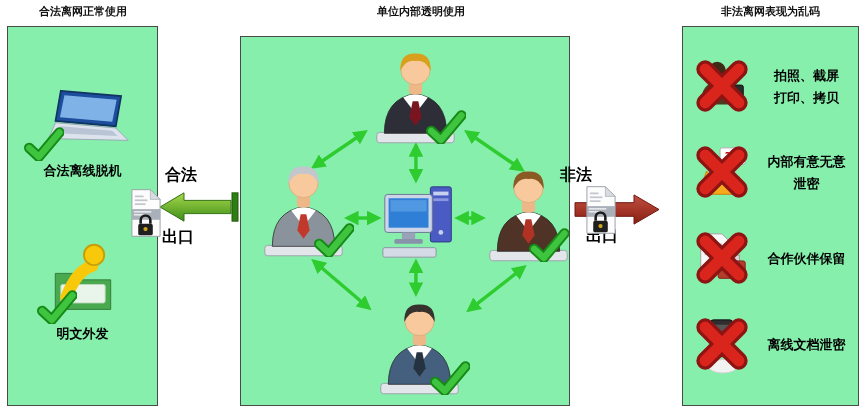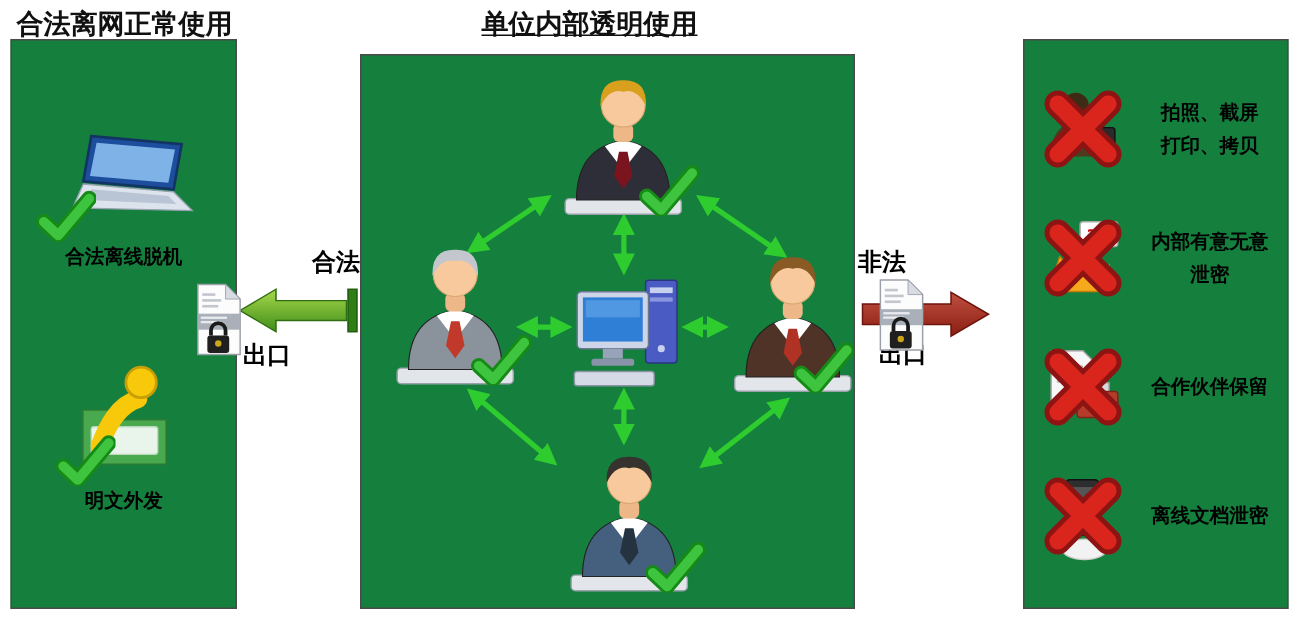--- a/index.html
+++ b/index.html
@@ -1,22 +1,22 @@
 <!DOCTYPE html>
 <html><head>
 <meta charset="utf-8">
 <style>
   * { margin:0; padding:0; box-sizing:border-box; }
   html,body { background:#fff; }
   body { font-family:"DejaVu Sans","Liberation Sans",sans-serif; }
   .canvas { position:relative; width:866px; height:413px; background:#fff; overflow:hidden; }
 
-  .panel-title { position:absolute; font-size:18px; font-weight:bold; color:#111; text-align:center; white-space:nowrap; }
-
-  .box { position:absolute; border:1px solid #4a4a4a; background:#15803d; }
+  .panel-title { position:absolute; font-size:11px; font-weight:bold; color:#111; text-align:center; white-space:nowrap; }
+
+  .box { position:absolute; border:1px solid #4a4a4a; background:#86efac; }
   .left-box  { left:7px;  top:26px; width:151px; height:380px;
                display:flex; flex-direction:column; justify-content:space-evenly; align-items:center; padding:0 0; }
   .mid-box   { left:240px; top:36px; width:330px; height:370px; }
   .right-box { left:682px; top:26px; width:177px; height:380px;
                display:flex; flex-direction:column; justify-content:space-evenly; padding:4px 2px; }
 
   
   .lp-item { display:flex; flex-direction:column; align-items:center; }
   .lp-icon { position:relative; }
   .lp-label { font-size:13px; font-weight:bold; color:#000; margin-top:7px; text-align:center; }
@@ -98,21 +98,22 @@
           <stop offset="1" stop-color="#3e8e1a"></stop>
       </linearGradient>
       <linearGradient id="ra1" x1="0" y1="0" x2="0" y2="1">
         <stop offset="0" stop-color="#c05040"></stop>
           <stop offset="1" stop-color="#8a1d12"></stop>
       </linearGradient>
     </defs>
   </svg>
 
   <div class="panel-title" style="left:8px;top:4px;width:150px;">合法离网正常使用</div>
-  <div class="panel-title" style="left:228px;top:4px;width:330px;text-decoration:underline;">单位内部透明使用</div>
+  <div class="panel-title" style="left:256px;top:4px;width:330px;">单位内部透明使用</div>
+  <div class="panel-title" style="left:682px;top:4px;width:177px;">非法离网表现为乱码</div>
 
   <div class="box left-box">
 
     <div class="lp-item">
       <div class="lp-icon">
         <svg width="100" height="62" viewBox="0 0 110 70">
           <path d="M30,2 L98,8 L92,42 L24,36 Z" fill="#1d4e9e" stroke="#123463" stroke-width="2"></path>
           <path d="M34,7 L93,12 L88,37 L29,32 Z" fill="#7fb3e8"></path>
           <path d="M24,38 L92,44 L106,58 L16,56 Z" fill="#dce3ec" stroke="#98a2b2"></path>
           <path d="M30,42 L88,47 L94,53 L26,50 Z" fill="#b9c4d4"></path>
@@ -266,32 +267,32 @@
         </svg>
         <svg class="cross" viewBox="0 0 60 60">
             <use href="#cross-sym"></use>
           </svg>
       </div>
       <div class="rp-label">离线文档泄密</div>
     </div>
 
   </div>
 
-  <div class="flow-label" style="left:165px;top:165px;margin-left:43px;">合法</div>
+  <div class="flow-label" style="left:165px;top:165px;">合法</div>
   <svg class="flow-arrow" style="left:158px;top:190px;" width="82" height="34" viewBox="0 0 82 36" preserveAspectRatio="none">
     <path d="M2,18 L26,3 L26,11 L73,11 L73,25 L26,25 L26,33 Z" fill="url(#ga1)" stroke="#2e6e12"></path>
     <rect x="74" y="3" width="6" height="30" fill="#2f7d15" stroke="#205a0c"></rect>
   </svg>
   <div class="flow-label" style="left:162px;top:227px;">出口</div>
   <svg class="doclock" style="left:129px;top:188px;" viewBox="0 0 35 50">
       <use href="#doclock-sym"></use>
     </svg>
 
   <svg class="flow-arrow" style="left:573px;top:191px;" width="88" height="37" viewBox="0 0 88 38" preserveAspectRatio="none">
     <path d="M86,19 L61,4 L61,12 L2,12 L2,26 L61,26 L61,34 Z" fill="url(#ra1)" stroke="#6e150d"></path>
   </svg>
   <svg class="doclock" style="left:584px;top:185px;" viewBox="0 0 35 50">
       <use href="#doclock-sym"></use>
     </svg>
-  <div class="flow-label" style="left:572px;top:165px;">非法</div>
+  <div class="flow-label" style="left:560px;top:165px;">非法</div>
   <div class="flow-label" style="left:586px;top:226px;">出口</div>
 
 </div>
 
 </body></html>

